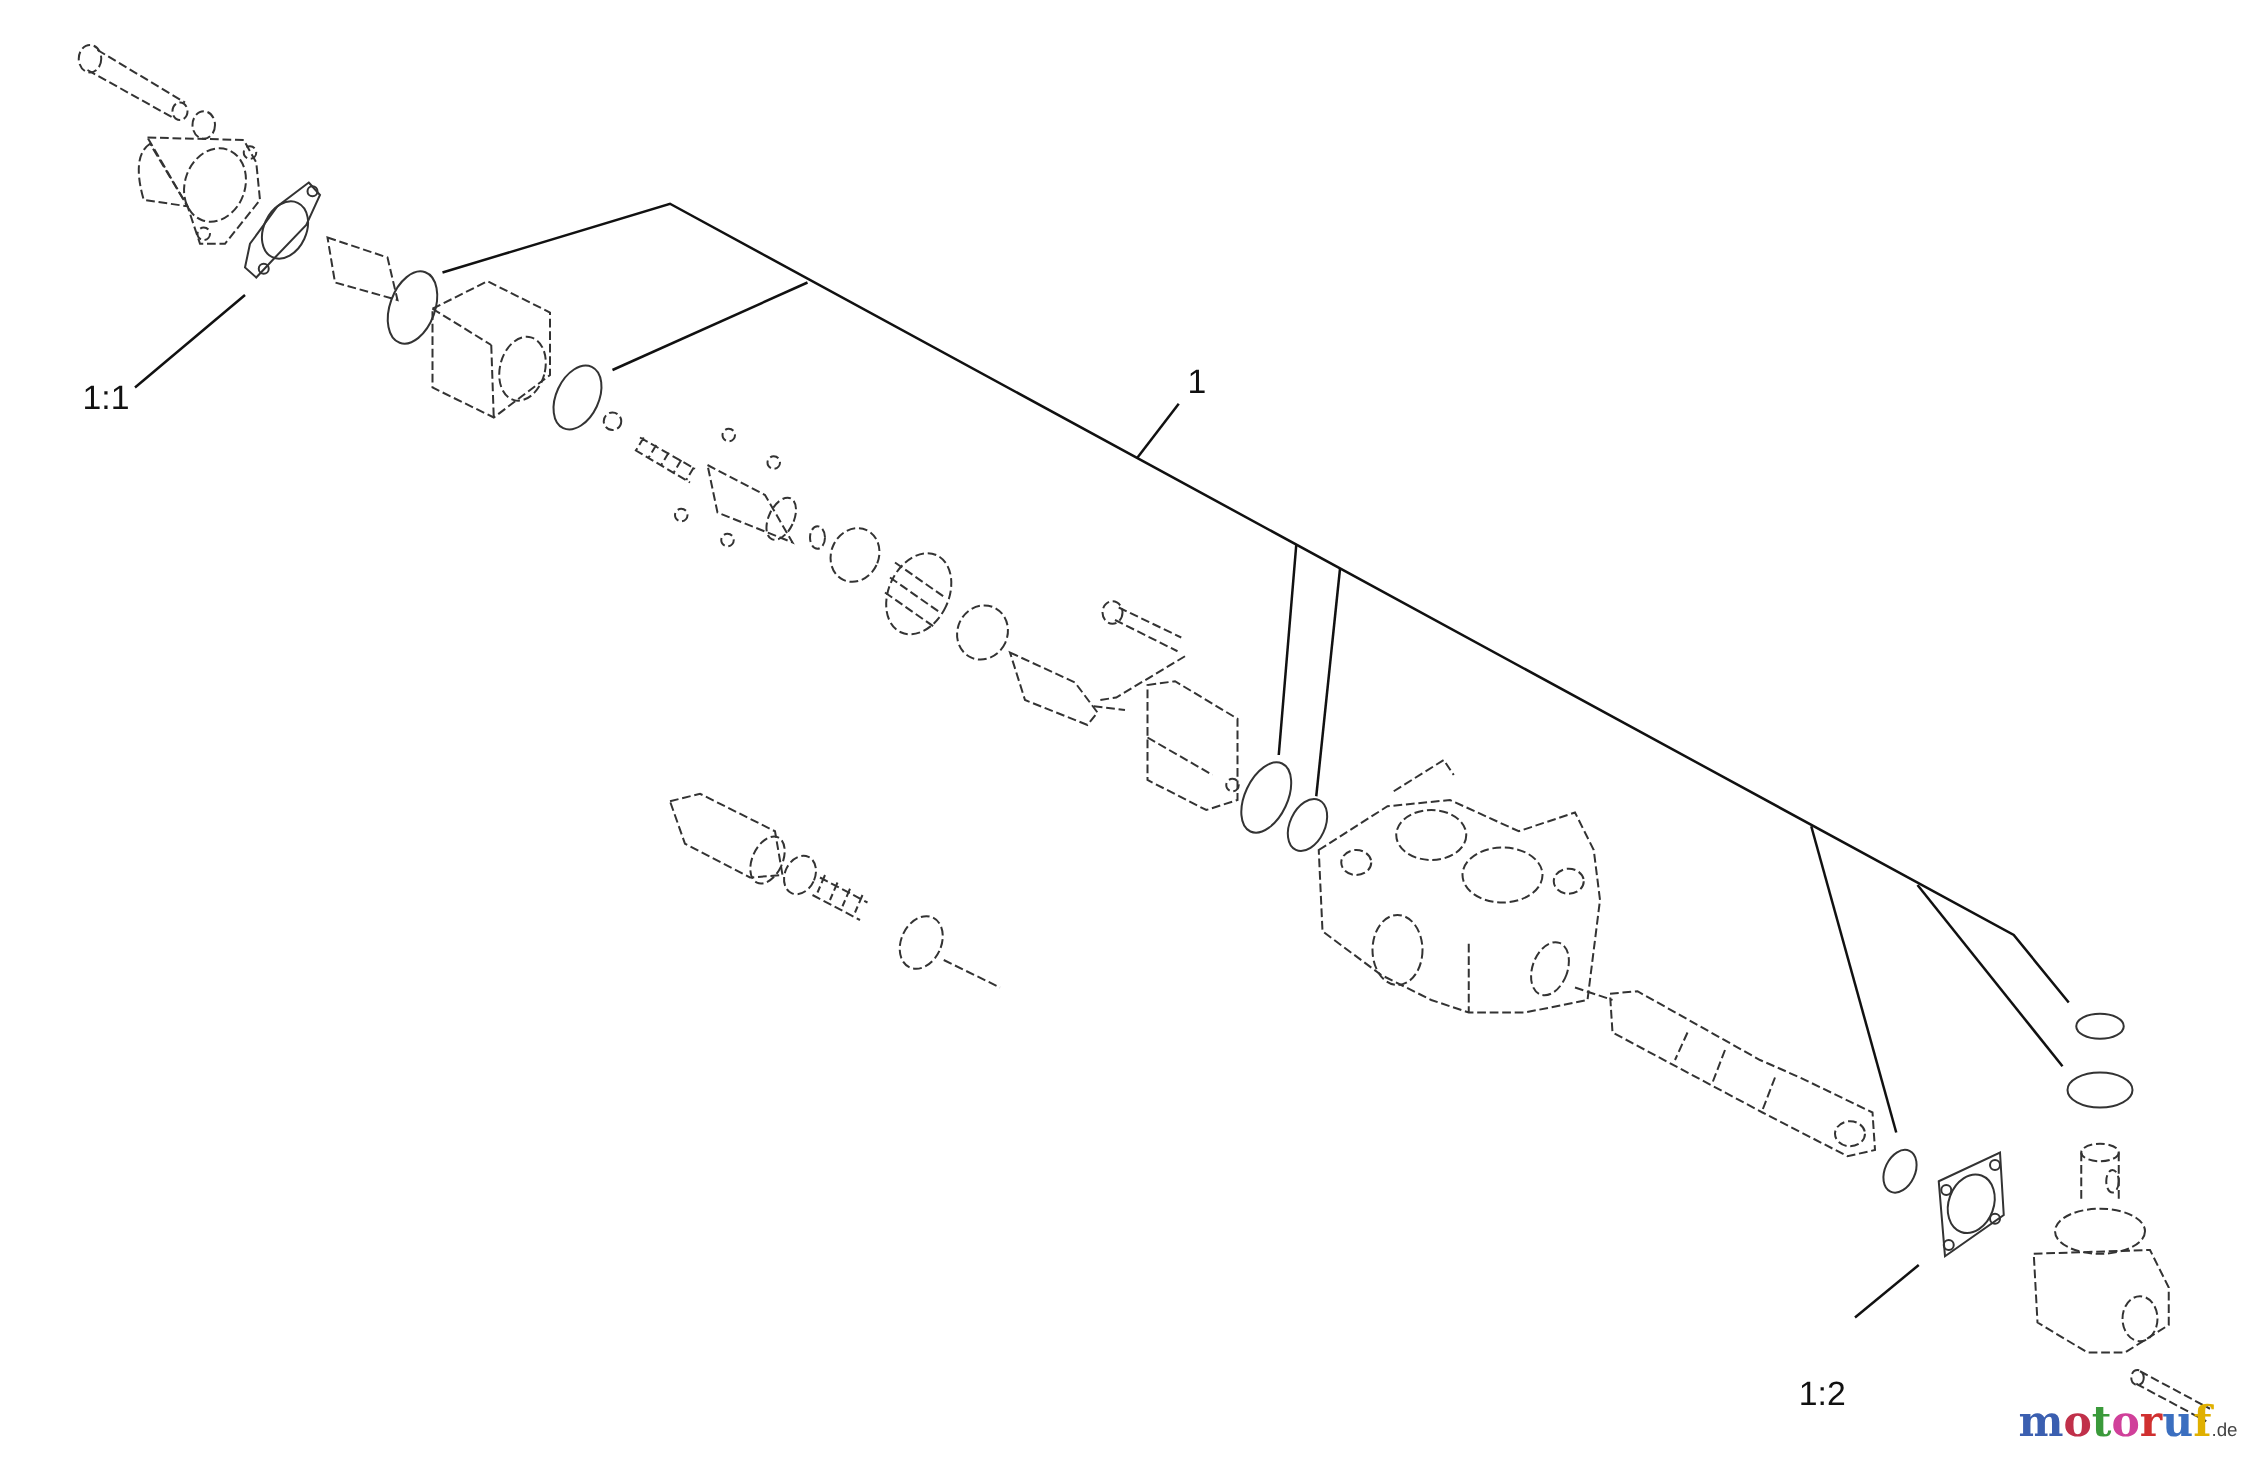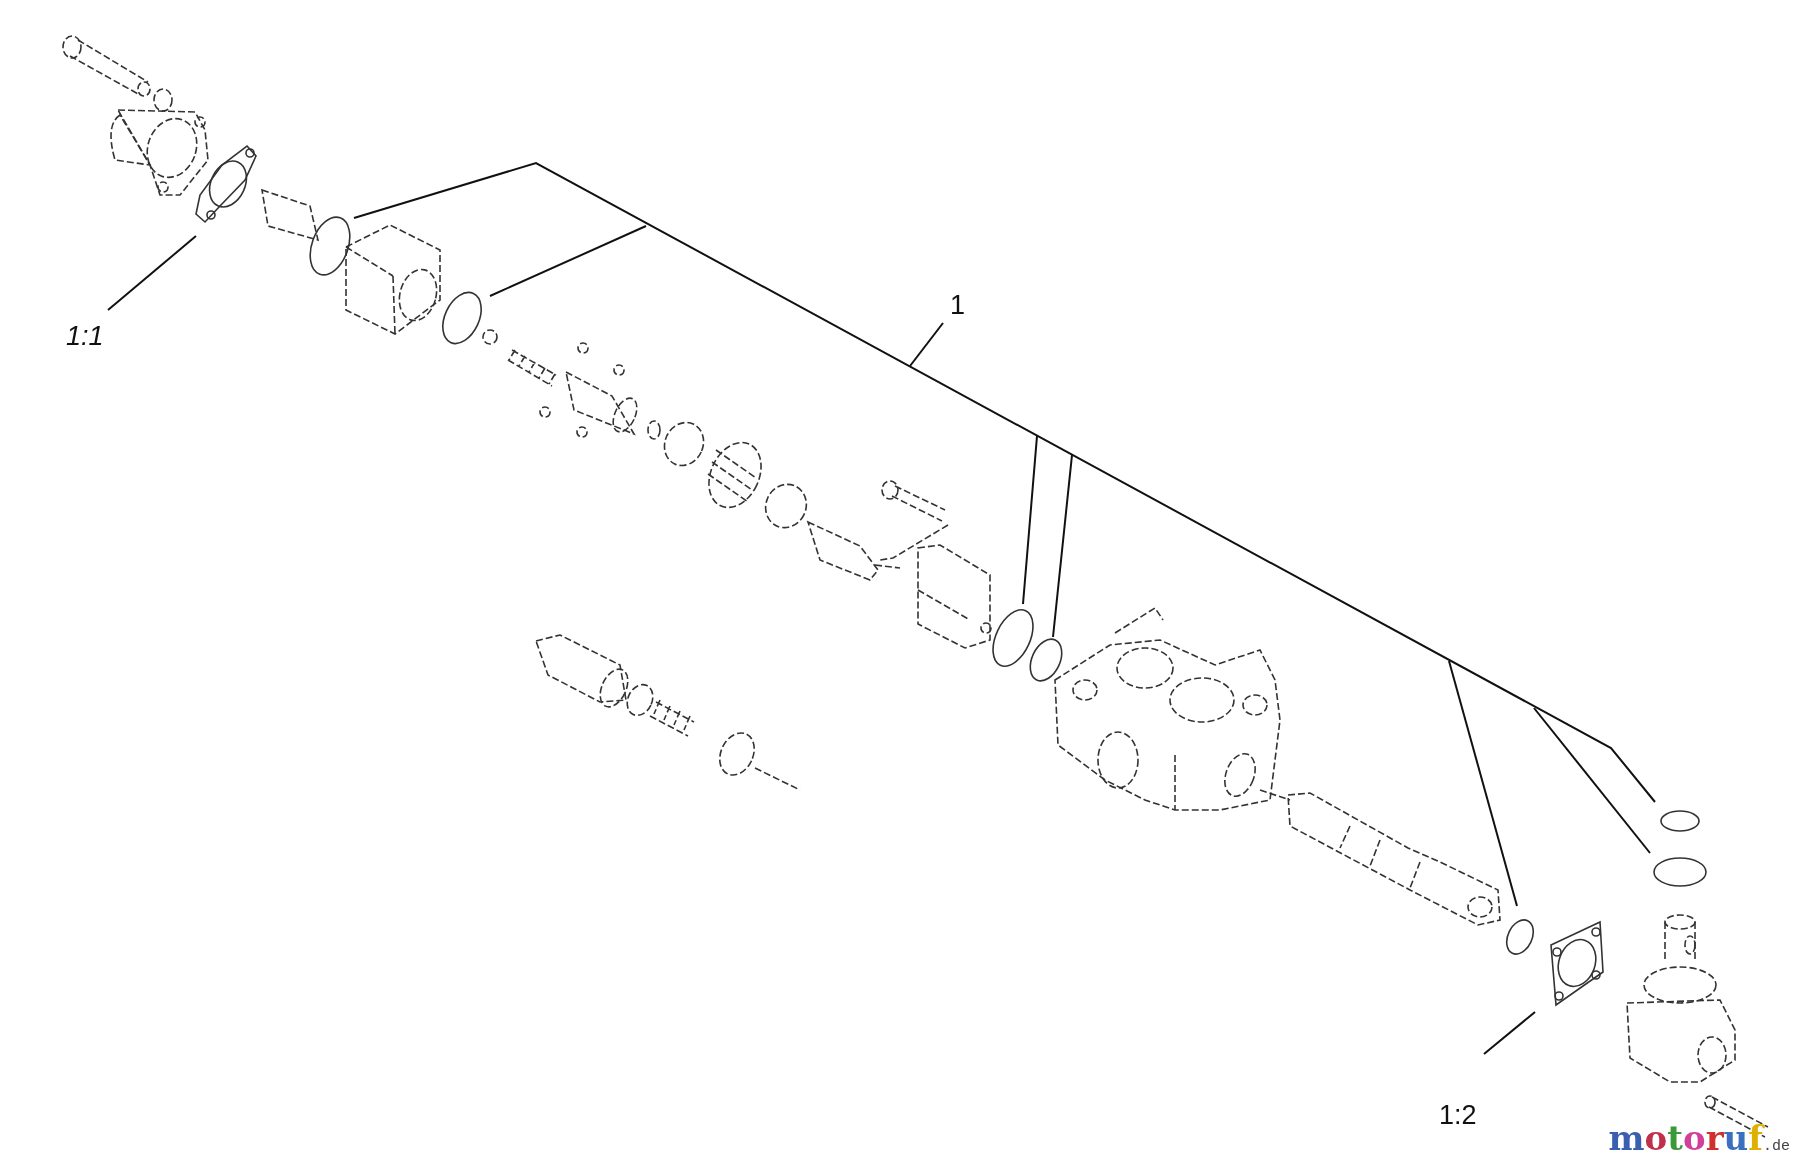--- a/index.html
+++ b/index.html
@@ -3,21 +3,21 @@
 <meta charset="utf-8">
 <style>
   html, body { margin:0; padding:0; background:#ffffff; }
   body { width:1800px; height:1167px; position:relative; overflow:hidden; font-family:"Liberation Sans", sans-serif; }
   #diagram { position:absolute; left:0; top:0; width:1800px; height:1167px; }
   .callout { position:absolute; font-family:"Liberation Sans", sans-serif; font-size:27px; color:#111; line-height:1; white-space:nowrap; }
   .part { fill:none; stroke:#333; stroke-width:1.6; stroke-dasharray:7 3; }
   .part-solid { fill:none; stroke:#333; stroke-width:1.6; }
   .leader { fill:none; stroke:#111; stroke-width:2; }
   .watermark { position:absolute; right:10px; bottom:12px; font-family:"DejaVu Serif", serif; font-size:34px; font-weight:bold; letter-spacing:0px; line-height:1; }
-  .watermark .suffix { font-size:15px; font-weight:normal; font-family:Liberation Mono, monospace;text-align:center; }
+  .watermark .suffix { font-size:15px; font-weight:normal; font-family:Liberation Sans, sans-serif;text-align:center; }
 </style>
 </head>
 <body>
 
 <svg id="diagram" viewBox="0 0 1800 1167" xmlns="http://www.w3.org/2000/svg">
 
   <g>
     <polyline class="leader" points="354,218 536,163 1611,748 1655,802"></polyline>
     <line class="leader" x1="646" y1="226" x2="490" y2="296"></line>
     <line class="leader" x1="910" y1="366" x2="943" y2="323"></line>
@@ -164,18 +164,18 @@
     <path class="part" d="M536,641 L560,635 L620,665 L626,700 L600,702 L548,675 Z"></path>
     <ellipse class="part" cx="614" cy="688" rx="12" ry="20" transform="rotate(25 614 688)"></ellipse>
     <ellipse class="part" cx="640" cy="700" rx="12" ry="16" transform="rotate(25 640 700)"></ellipse>
     <path class="part" d="M656,702 L694,722 M650,716 L688,736 M660,700 l-6,14 M670,706 l-6,14 M680,711 l-6,14 M690,716 l-6,14"></path>
     <ellipse class="part" cx="737" cy="754" rx="16" ry="22" transform="rotate(25 737 754)"></ellipse>
     <line class="part" x1="755" y1="768" x2="800" y2="790"></line>
   </g>
 </svg>
 
 <div class="callout" style="left:950px; top:292px;">1</div>
-<div class="callout" style="left:66px; top:323px;font-style:italic;">1:1</div>
+<div class="callout" style="left:66px; top:305px;">1:1</div>
 <div class="callout" style="left:1439px; top:1102px;">1:2</div>
 
 <div class="watermark">
   <span style="color:#3b5fb0">m</span><span style="color:#c0304a">o</span><span style="color:#3a9a3a">t</span><span style="color:#d0409a">o</span><span style="color:#d03030">r</span><span style="color:#3b6fc0">u</span><span style="color:#e0b000">f</span><span class="suffix" style="color:#444444">.de</span>
 </div>
 
 </body></html>

